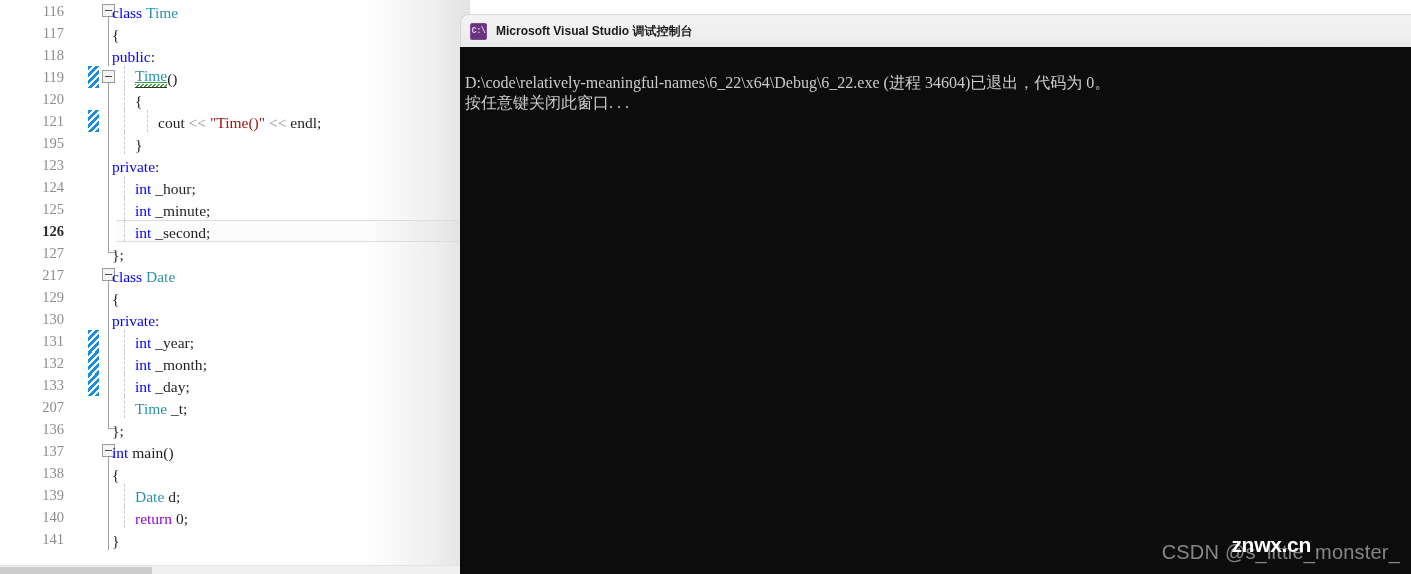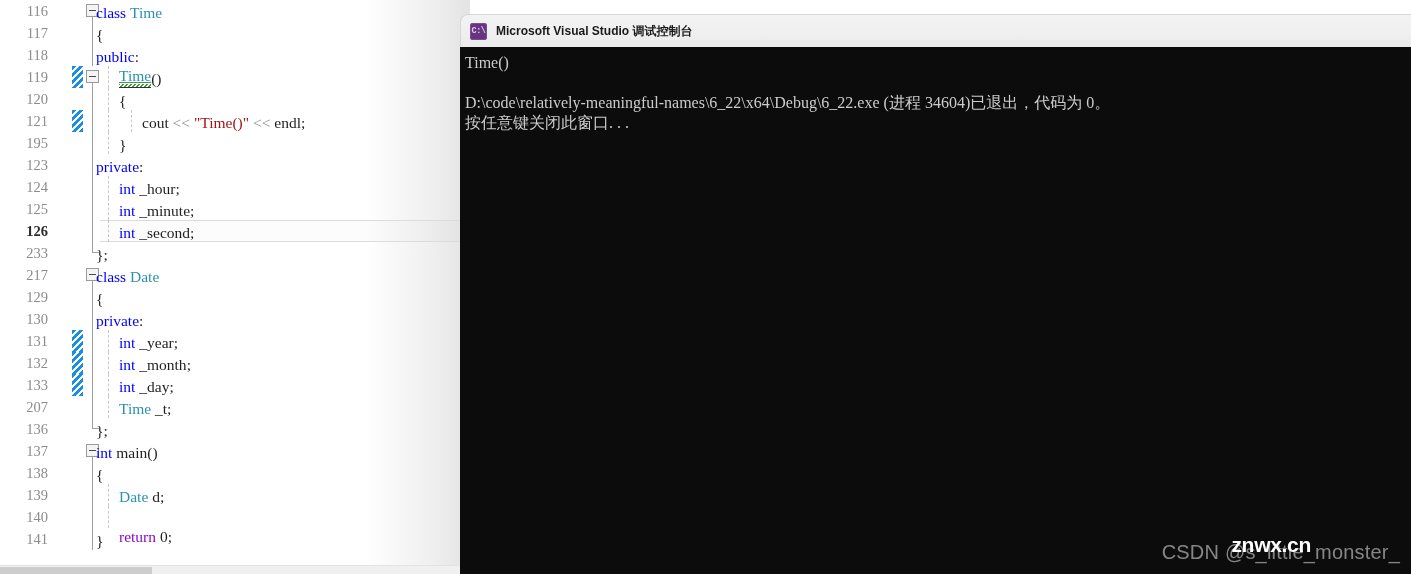--- a/index.html
+++ b/index.html
@@ -14,21 +14,21 @@
   
   #editor {
     position:absolute; left:0; top:0; width:470px; height:574px;
     background:#ffffff;
     overflow:hidden;
   }
   #editor-grad {
     position:absolute; left:0; top:0; width:470px; height:574px;
     background:linear-gradient(to right,#ffffff 0%,#ffffff 78%,#efefef 92%,#e3e3e3 100%);
   }
-  .code-rows { position:absolute; left:0; top:0; width:470px; }
+  .code-rows { position:absolute; left:16px; top:0; width:470px; }
 
   .row {
     position:relative;
     height:22px;
     display:flex;
     align-items:center;
     font-size:15px;
     white-space:pre;
   }
   .ln {
@@ -192,48 +192,47 @@
       <div class="row"><div class="ln">117</div><div class="outline"><div class="vline"></div></div><div class="txt" style="left: 96px;"><span class="plain">{</span></div></div>
       <div class="row"><div class="ln">118</div><div class="outline"><div class="vline"></div></div><div class="txt" style="left: 96px;"><span class="kw">public</span><span class="plain">:</span></div></div>
       <div class="row"><div class="ln">119</div><div class="changebar"></div><div class="outline"><div class="vline half-bot"></div><div class="minusbox"></div></div><div class="guide g1"></div><div class="txt" style="left: 119px;"><span class="type squig underline-id">Time</span><span class="plain">(</span><span class="plain">)</span></div></div>
       <div class="row"><div class="ln">120</div><div class="outline"><div class="vline"></div></div><div class="guide g1"></div><div class="txt" style="left: 119px;"><span class="plain">{</span></div></div>
       <div class="row"><div class="ln">121</div><div class="changebar"></div><div class="outline"><div class="vline"></div></div><div class="guide g1"></div><div class="guide g2"></div><div class="txt" style="left: 142px;"><span class="plain">cout</span>&nbsp;<span class="op">&lt;&lt;</span>&nbsp;<span class="str">"Time()"</span>&nbsp;<span class="op">&lt;&lt;</span>&nbsp;<span class="plain">endl</span><span class="plain">;</span></div></div>
       <div class="row"><div class="ln">195</div><div class="outline"><div class="vline"></div></div><div class="guide g1"></div><div class="txt" style="left: 119px;"><span class="plain">}</span></div></div>
       <div class="row"><div class="ln">123</div><div class="outline"><div class="vline"></div></div><div class="txt" style="left: 96px;"><span class="kw">private</span><span class="plain">:</span></div></div>
       <div class="row"><div class="ln">124</div><div class="outline"><div class="vline"></div></div><div class="guide g1"></div><div class="txt" style="left: 119px;"><span class="kw">int</span>&nbsp;<span class="plain">_hour</span><span class="plain">;</span></div></div>
       <div class="row"><div class="ln">125</div><div class="outline"><div class="vline"></div></div><div class="guide g1"></div><div class="txt" style="left: 119px;"><span class="kw">int</span>&nbsp;<span class="plain">_minute</span><span class="plain">;</span></div></div>
       <div class="row cur"><div class="curline"></div><div class="ln">126</div><div class="outline"><div class="vline"></div></div><div class="guide g1"></div><div class="txt" style="left: 119px;"><span class="kw">int</span>&nbsp;<span class="plain">_second</span><span class="plain">;</span></div></div>
-      <div class="row"><div class="ln">233</div><div class="outline"><div class="elbow"></div></div><div class="txt" style="left: 96px;"><span class="plain">}</span><span class="plain">;</span></div></div>
+      <div class="row"><div class="ln">127</div><div class="outline"><div class="elbow"></div></div><div class="txt" style="left: 96px;"><span class="plain">}</span><span class="plain">;</span></div></div>
       <div class="row"><div class="ln">217</div><div class="outline"><div class="vline half-bot"></div><div class="minusbox"></div></div><div class="txt" style="left: 96px;"><span class="kw">class</span>&nbsp;<span class="type">Date</span></div></div>
       <div class="row"><div class="ln">129</div><div class="outline"><div class="vline"></div></div><div class="txt" style="left: 96px;"><span class="plain">{</span></div></div>
       <div class="row"><div class="ln">130</div><div class="outline"><div class="vline"></div></div><div class="txt" style="left: 96px;"><span class="kw">private</span><span class="plain">:</span></div></div>
       <div class="row"><div class="ln">131</div><div class="changebar"></div><div class="outline"><div class="vline"></div></div><div class="guide g1"></div><div class="txt" style="left: 119px;"><span class="kw">int</span>&nbsp;<span class="plain">_year</span><span class="plain">;</span></div></div>
       <div class="row"><div class="ln">132</div><div class="changebar"></div><div class="outline"><div class="vline"></div></div><div class="guide g1"></div><div class="txt" style="left: 119px;"><span class="kw">int</span>&nbsp;<span class="plain">_month</span><span class="plain">;</span></div></div>
       <div class="row"><div class="ln">133</div><div class="changebar"></div><div class="outline"><div class="vline"></div></div><div class="guide g1"></div><div class="txt" style="left: 119px;"><span class="kw">int</span>&nbsp;<span class="plain">_day</span><span class="plain">;</span></div></div>
       <div class="row"><div class="ln">207</div><div class="outline"><div class="vline"></div></div><div class="guide g1"></div><div class="txt" style="left: 119px;"><span class="type">Time</span>&nbsp;<span class="plain">_t</span><span class="plain">;</span></div></div>
       <div class="row"><div class="ln">136</div><div class="outline"><div class="elbow"></div></div><div class="txt" style="left: 96px;"><span class="plain">}</span><span class="plain">;</span></div></div>
       <div class="row"><div class="ln">137</div><div class="outline"><div class="vline half-bot"></div><div class="minusbox"></div></div><div class="txt" style="left: 96px;"><span class="kw">int</span>&nbsp;<span class="plain">main</span><span class="plain">(</span><span class="plain">)</span></div></div>
       <div class="row"><div class="ln">138</div><div class="outline"><div class="vline"></div></div><div class="txt" style="left: 96px;"><span class="plain">{</span></div></div>
       <div class="row"><div class="ln">139</div><div class="outline"><div class="vline"></div></div><div class="guide g1"></div><div class="txt" style="left: 119px;"><span class="type">Date</span>&nbsp;<span class="plain">d</span><span class="plain">;</span></div></div>
-      <div class="row"><div class="ln">140</div><div class="outline"><div class="vline"></div></div><div class="guide g1"></div><div class="txt" style="left: 119px; margin-top: 18px;"><span class="kw2">return</span>&nbsp;<span class="plain">0</span><span class="plain">;</span></div></div>
+      <div class="row"><div class="ln">140</div><div class="outline"><div class="vline"></div></div><div class="guide g1"></div><div class="txt" style="left: 119px;"><span class="kw2">return</span>&nbsp;<span class="plain">0</span><span class="plain">;</span></div></div>
       <div class="row"><div class="ln">141</div><div class="outline"><div class="vline"></div></div><div class="txt" style="left: 96px;"><span class="plain">}</span></div></div>
     </div>
   <div id="ed-hscroll">
     <div id="ed-hthumb"></div>
   </div>
 </div>
 
 <div id="console">
   <div id="console-titlebar">
     <div id="cmd-icon">
       <span>C:\</span>
     </div>
     <div id="console-title">Microsoft Visual Studio 调试控制台</div>
   </div>
   <div id="console-body">
-      <div class="cline">Time()</div>
       <div class="cline blank"></div>
       <div class="cline">D:\code\relatively-meaningful-names\6_22\x64\Debug\6_22.exe (进程 34604)已退出，代码为 0。</div>
       <div class="cline">按任意键关闭此窗口. . .</div>
     </div>
   <div id="wm-csdn">CSDN @s_little_monster_</div>
   <div id="wm-znwx">znwx.cn</div>
 </div>
 
 </body></html>

